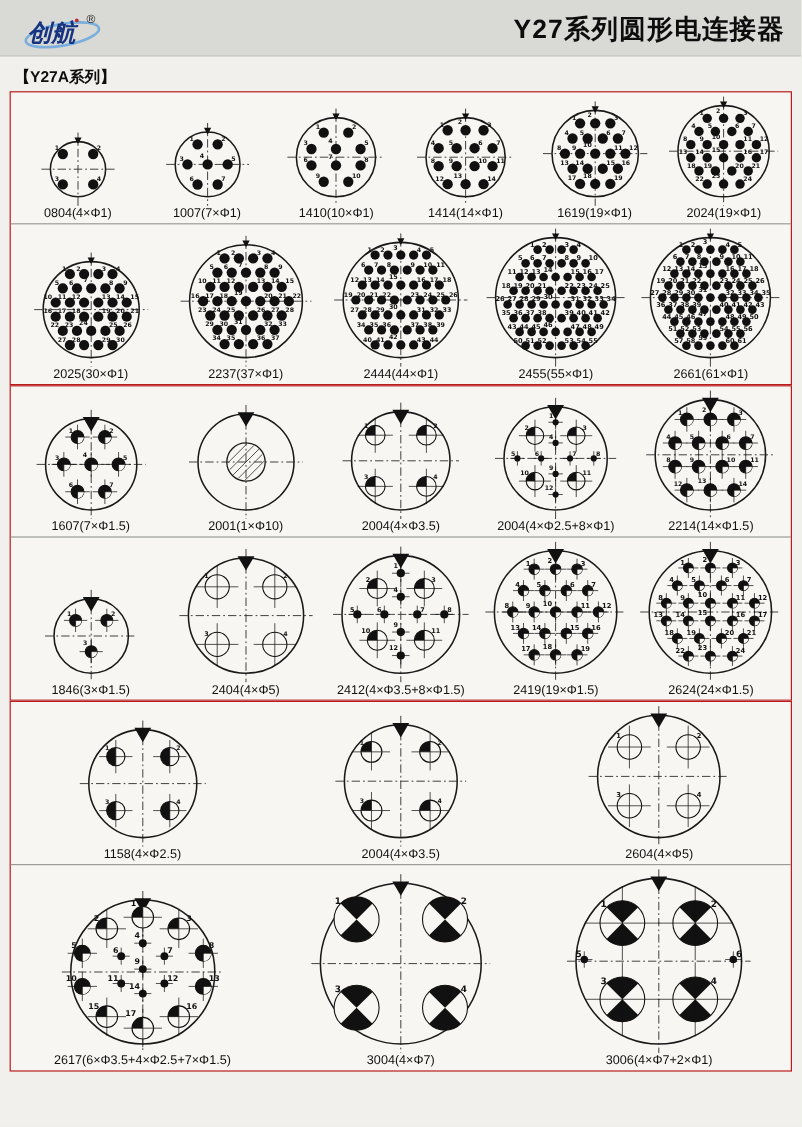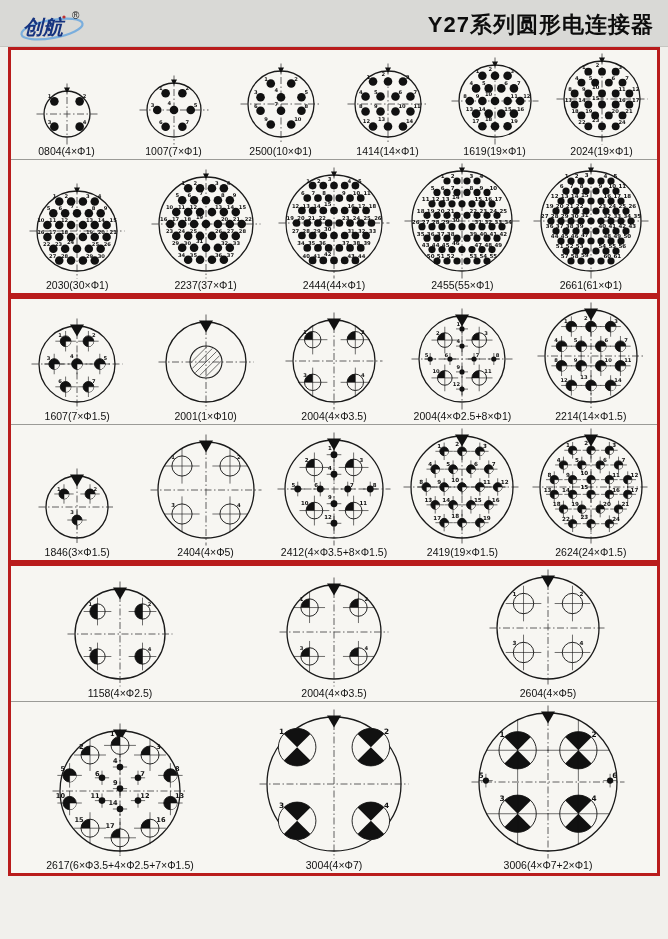--- a/index.html
+++ b/index.html
@@ -11,21 +11,21 @@
   }
   .page{width:668px;height:939px;overflow:hidden;background:#f1f0ec;}
   header{
     height:47px;background:#d9d9d6;border-bottom:1px solid #c6c6c2;
     display:flex;align-items:center;justify-content:space-between;
     padding:4px 14px 0 14px;box-sizing:border-box;
   }
   .logo{display:flex;align-items:center;}
   h1{margin:0;font-size:22px;font-weight:bold;letter-spacing:1px;color:#0d0d0d;}
   .sec-heading{font-size:13px;font-weight:bold;margin:8px 0 3px 12px;color:#0d0d0d;}
-  .box{margin:0 8px;border:3px solid #b91c1c;background:#f7f6f2;}
+  .box{margin:0 8px;border:1px solid #b91c1c;background:#f7f6f2;}
   .row{display:flex;align-items:flex-end;justify-content:space-around;padding:3px 2px 2px 2px;}
   .row + .row{border-top:1px solid #9b9b97;}
   .cell{flex:1;display:flex;flex-direction:column;align-items:center;min-width:0;}
   .clabel{font-size:10.5px;line-height:12px;white-space:nowrap;color:#111;}
   svg{display:block;}
 </style>
 </head>
 <body>
 
 <div class="page">
@@ -35,20 +35,21 @@
         <ellipse cx="38" cy="23" rx="31" ry="9" fill="none" stroke="#7aaedd" stroke-width="2.2" transform="rotate(-10 38 23)"></ellipse>
         <text x="9" y="28" font-size="20" font-style="italic" font-weight="bold" fill="#16337f">创航</text>
         <circle cx="50" cy="11" r="1.6" fill="#c03030"></circle>
         <text x="58" y="13" font-size="10" fill="#222">®</text>
       </svg>
     </div>
     <h1>Y27系列圆形电连接器</h1>
   </header>
 
   <main id="sections">
+      <div class="sec-heading">【Y27A系列】</div>
       <div class="box">
         <div class="row">
           <div class="cell">
             <svg width="62" height="62" viewBox="-31 -31 62 62">
               <line x1="-30.5" y1="0" x2="30.5" y2="0" stroke="#3a3a3a" stroke-width="0.8" stroke-dasharray="7,2.5,1.5,2.5"></line>
               <line x1="0" y1="-30.5" x2="0" y2="30.5" stroke="#3a3a3a" stroke-width="0.8" stroke-dasharray="7,2.5,1.5,2.5"></line>
               <circle cx="0" cy="0" r="23" fill="none" stroke="#1a1a1a" stroke-width="1.3"></circle>
               <polygon points="0,-20.5 -3,-26.5 3,-26.5" fill="#111"></polygon>
               <circle cx="-12.65" cy="-12.65" r="4.3" fill="#111"></circle>
               <text x="-15.66" y="-15.66" text-anchor="end" font-size="5.2" font-weight="bold" fill="#111" font-family="&quot;DejaVu Sans&quot;,sans-serif">1</text>
@@ -104,21 +105,21 @@
               <text x="-23.47" y="3.8100000000000005" text-anchor="end" font-size="5.2" font-weight="bold" fill="#111" font-family="&quot;DejaVu Sans&quot;,sans-serif">6</text>
               <circle cx="0" cy="6.82" r="4.3" fill="#111"></circle>
               <text x="-2.865" y="1.7200000000000004" text-anchor="end" font-size="5.2" font-weight="bold" fill="#111" font-family="&quot;DejaVu Sans&quot;,sans-serif">7</text>
               <circle cx="20.46" cy="6.82" r="4.3" fill="#111"></circle>
               <text x="23.47" y="3.8100000000000005" text-anchor="start" font-size="5.2" font-weight="bold" fill="#111" font-family="&quot;DejaVu Sans&quot;,sans-serif">8</text>
               <circle cx="-10.23" cy="20.46" r="4.3" fill="#111"></circle>
               <text x="-13.24" y="17.450000000000003" text-anchor="end" font-size="5.2" font-weight="bold" fill="#111" font-family="&quot;DejaVu Sans&quot;,sans-serif">9</text>
               <circle cx="10.23" cy="20.46" r="4.3" fill="#111"></circle>
               <text x="13.24" y="17.450000000000003" text-anchor="start" font-size="5.2" font-weight="bold" fill="#111" font-family="&quot;DejaVu Sans&quot;,sans-serif">10</text>
             </svg>
-            <div class="clabel">2500(10×Φ1)</div>
+            <div class="clabel">1410(10×Φ1)</div>
           </div>
           <div class="cell">
             <svg width="82" height="82" viewBox="-41 -41 82 82">
               <line x1="-40.5" y1="0" x2="40.5" y2="0" stroke="#3a3a3a" stroke-width="0.8" stroke-dasharray="7,2.5,1.5,2.5"></line>
               <line x1="0" y1="-40.5" x2="0" y2="40.5" stroke="#3a3a3a" stroke-width="0.8" stroke-dasharray="7,2.5,1.5,2.5"></line>
               <circle cx="0" cy="0" r="33" fill="none" stroke="#1a1a1a" stroke-width="1.3"></circle>
               <polygon points="0,-30.5 -3,-36.5 3,-36.5" fill="#111"></polygon>
               <circle cx="-14.96" cy="-22.44" r="4.3" fill="#111"></circle>
               <text x="-17.97" y="-25.450000000000003" text-anchor="end" font-size="5.2" font-weight="bold" fill="#111" font-family="&quot;DejaVu Sans&quot;,sans-serif">1</text>
               <circle cx="0" cy="-22.44" r="4.3" fill="#111"></circle>
@@ -316,21 +317,21 @@
               <text x="26.66368" y="14.776319999999998" text-anchor="start" font-size="5.2" font-weight="bold" fill="#111" font-family="&quot;DejaVu Sans&quot;,sans-serif">26</text>
               <circle cx="-17.759999999999998" cy="29.6" r="4.2623999999999995" fill="#111"></circle>
               <text x="-20.743679999999998" y="26.61632" text-anchor="end" font-size="5.2" font-weight="bold" fill="#111" font-family="&quot;DejaVu Sans&quot;,sans-serif">27</text>
               <circle cx="-5.92" cy="29.6" r="4.2623999999999995" fill="#111"></circle>
               <text x="-8.90368" y="26.61632" text-anchor="end" font-size="5.2" font-weight="bold" fill="#111" font-family="&quot;DejaVu Sans&quot;,sans-serif">28</text>
               <circle cx="5.92" cy="29.6" r="4.2623999999999995" fill="#111"></circle>
               <text x="8.90368" y="26.61632" text-anchor="start" font-size="5.2" font-weight="bold" fill="#111" font-family="&quot;DejaVu Sans&quot;,sans-serif">29</text>
               <circle cx="17.759999999999998" cy="29.6" r="4.2623999999999995" fill="#111"></circle>
               <text x="20.743679999999998" y="26.61632" text-anchor="start" font-size="5.2" font-weight="bold" fill="#111" font-family="&quot;DejaVu Sans&quot;,sans-serif">30</text>
             </svg>
-            <div class="clabel">2030(30×Φ1)</div>
+            <div class="clabel">2025(30×Φ1)</div>
           </div>
           <div class="cell">
             <svg width="110" height="110" viewBox="-55 -55 110 110">
               <line x1="-54.5" y1="0" x2="54.5" y2="0" stroke="#3a3a3a" stroke-width="0.8" stroke-dasharray="7,2.5,1.5,2.5"></line>
               <line x1="0" y1="-54.5" x2="0" y2="54.5" stroke="#3a3a3a" stroke-width="0.8" stroke-dasharray="7,2.5,1.5,2.5"></line>
               <circle cx="0" cy="0" r="47" fill="none" stroke="#1a1a1a" stroke-width="1.3"></circle>
               <polygon points="0,-44.5 -3,-50.5 3,-50.5" fill="#111"></polygon>
               <circle cx="-17.86" cy="-35.72" r="4.2863999999999995" fill="#111"></circle>
               <text x="-20.86048" y="-38.720479999999995" text-anchor="end" font-size="5.2" font-weight="bold" fill="#111" font-family="&quot;DejaVu Sans&quot;,sans-serif">1</text>
               <circle cx="-5.953333333333333" cy="-35.72" r="4.2863999999999995" fill="#111"></circle>

